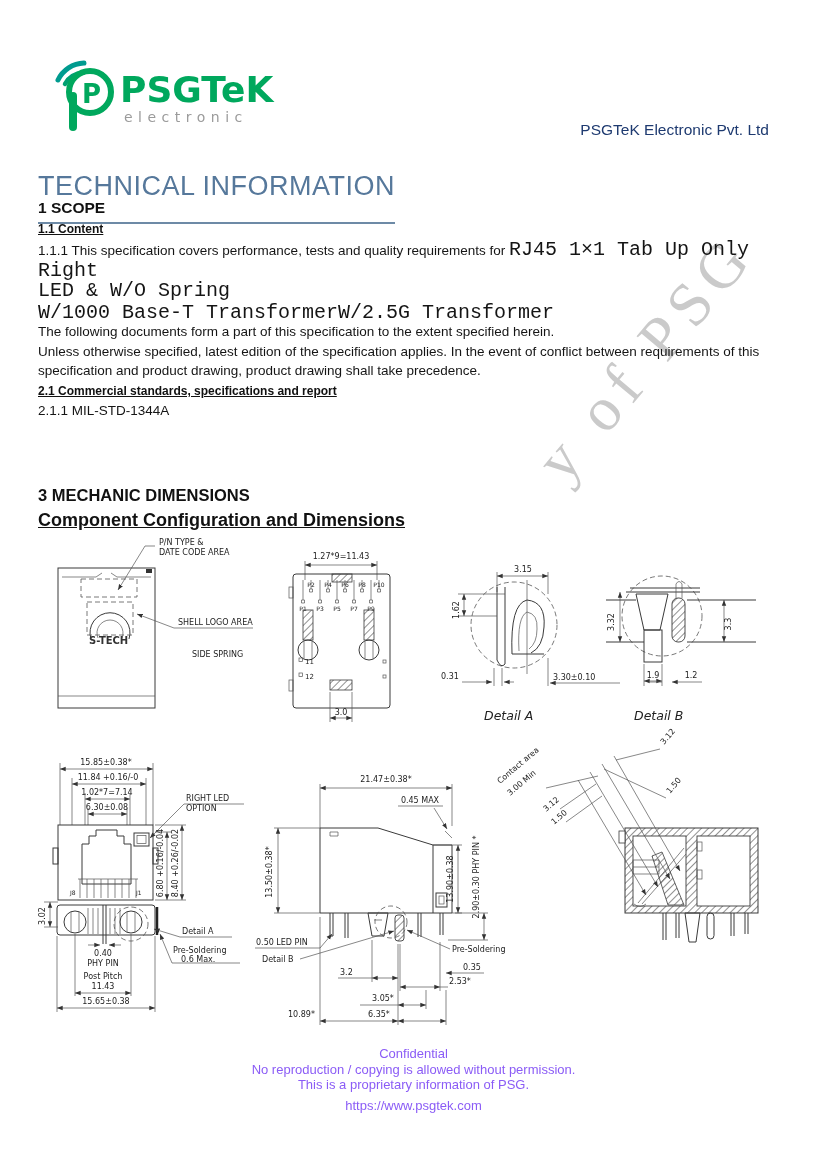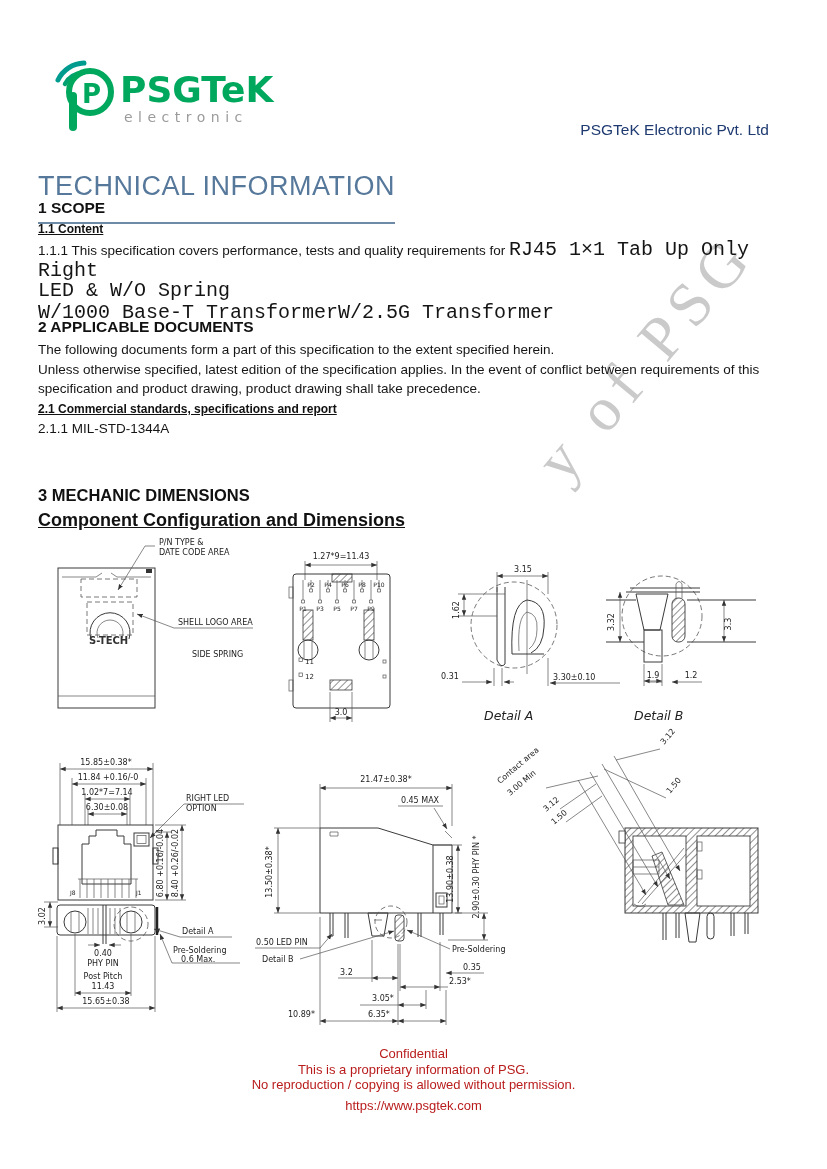--- a/index.html
+++ b/index.html
@@ -29,21 +29,21 @@
   .ln{stroke:#3a3a3a;stroke-width:1;fill:none;}
   .tn{stroke:#555;stroke-width:.7;fill:none;}
   .dsh{stroke:#555;stroke-width:.8;fill:none;stroke-dasharray:5 3;}
   .d{font-family:"DejaVu Sans",sans-serif;font-size:8px;fill:#222;}
   .d7{font-family:"DejaVu Sans",sans-serif;font-size:7px;fill:#222;}
   .d6{font-family:"DejaVu Sans",sans-serif;font-size:6px;fill:#222;}
   .cap{font-family:"DejaVu Sans",sans-serif;font-style:italic;font-size:12.5px;fill:#222;}
   .logot{font-family:"DejaVu Sans",sans-serif;font-size:10px;font-weight:bold;fill:#333;}
   
   .footer{position:absolute;top:1046px;left:0;right:0;text-align:center;z-index:2;
-          color:#b91c1c;font-size:13px;line-height:15.5px;}
+          color:#8b5cf6;font-size:13px;line-height:15.5px;}
   .footer .url{margin-top:5px;}
 </style>
 </head>
 <body>
 
 <div class="page">
 
   <div class="logo-block">
     <svg width="250" height="80">
       <path d="M10,24 A30,30 0 0 1 36,7" stroke="#009B8F" stroke-width="5" fill="none" stroke-linecap="round"></path>
@@ -63,21 +63,20 @@
 
   <div class="sec sec-scope">
     <p class="h2">1 SCOPE</p>
     <p class="h3">1.1 Content</p>
     <p class="body-line" style="margin-top:4px;"><span>1.1.1 This specification covers performance, tests and quality requirements for</span> <span class="serif">RJ45 1×1 Tab Up Only Right</span></p>
     <p class="body-line serif">LED &amp; W/O Spring</p>
     <p class="body-line serif" style="margin-top:2px;">W/1000 Base-T TransformerW/2.5G Transformer</p>
   </div>
 
   <div class="sec sec-applicable">
-    <p class="h2">2 APPLICABLE DOCUMENTS</p>
     <p class="body-line" style="margin-top:4px;">The following documents form a part of this specification to the extent specified herein.</p>
     <p class="body-line">Unless otherwise specified, latest edition of the specification applies. In the event of conflict between requirements of this specification and product drawing, product drawing shall take precedence.</p>
     <p class="h3" style="margin-top:3px;">2.1 Commercial standards, specifications and report</p>
     <p class="body-line" style="margin-top:3px;">2.1.1 MIL-STD-1344A</p>
   </div>
 
   <div class="sec sec-mechanic">
     <p class="h2" style="font-size:16.5px;">3 MECHANIC DIMENSIONS</p>
     <p class="h3" style="font-size:18px;">Component Configuration and Dimensions</p>
   </div>
@@ -343,18 +342,18 @@
       <text x="670" y="262" class="d" transform="rotate(-50 670 262)">1.50</text>
       <text x="500" y="252" class="d" transform="rotate(-40 500 252)">Contact area</text>
       <text x="510" y="264" class="d" transform="rotate(-40 510 264)">3.00 Min</text>
       <text x="546" y="280" class="d" transform="rotate(-40 546 280)">3.12</text>
       <text x="554" y="293" class="d" transform="rotate(-40 554 293)">1.50</text>
     </g>
   </svg>
 
   <div class="footer">
     <div>Confidential</div>
+    <div>No reproduction / copying is allowed without permission.</div>
     <div>This is a proprietary information of PSG.</div>
-    <div>No reproduction / copying is allowed without permission.</div>
     <div class="url">https://www.psgtek.com</div>
   </div>
 
 </div>
 
 </body></html>

